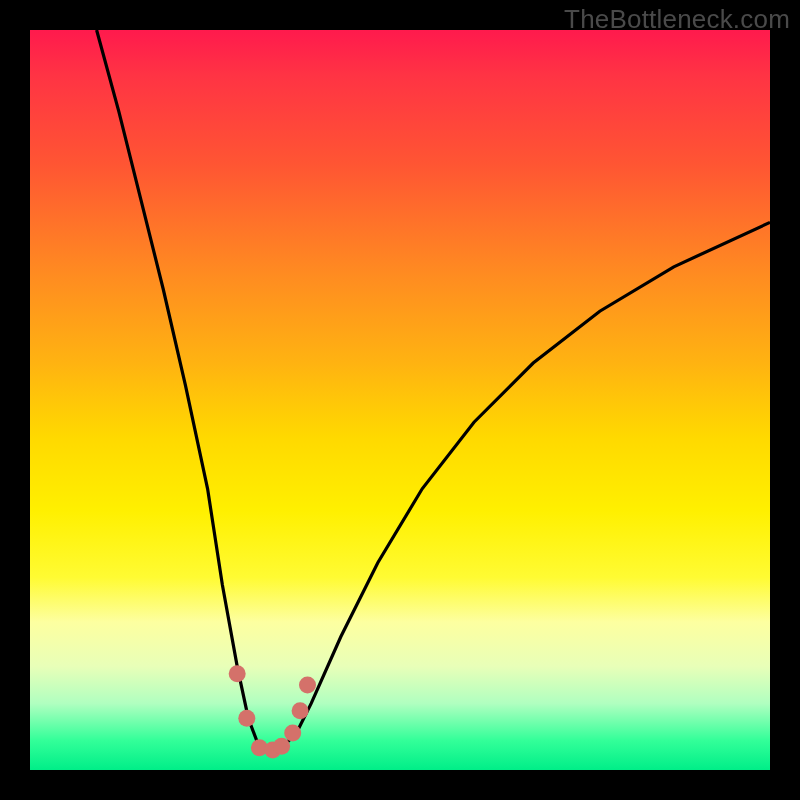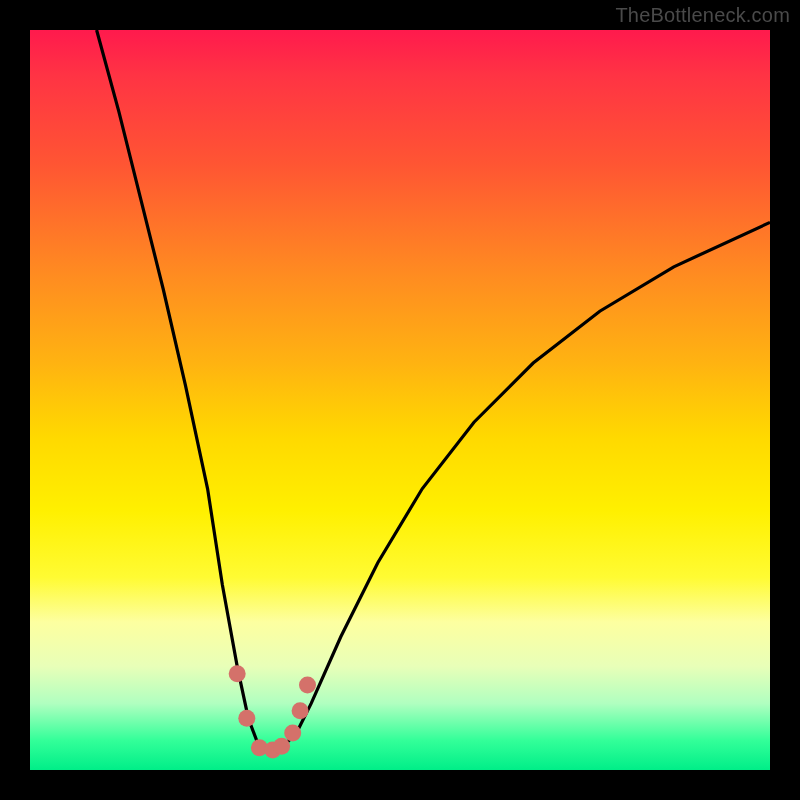--- a/index.html
+++ b/index.html
@@ -39,21 +39,21 @@
       #b0ffc0 91%,
       #33ff99 96%,
       #00ee88 100%
     );
   }
   .watermark {
     position: absolute;
     top: 4px;
     right: 10px;
     color: #4a4a4a;
-    font-size: 20px;
+    font-size: 26px;
     font-weight: 500;
     letter-spacing: 0.2px;
     user-select: none;
   }
   svg.curve {
     position: absolute;
     left: 0;
     top: 0;
     width: 740px;
     height: 740px;

